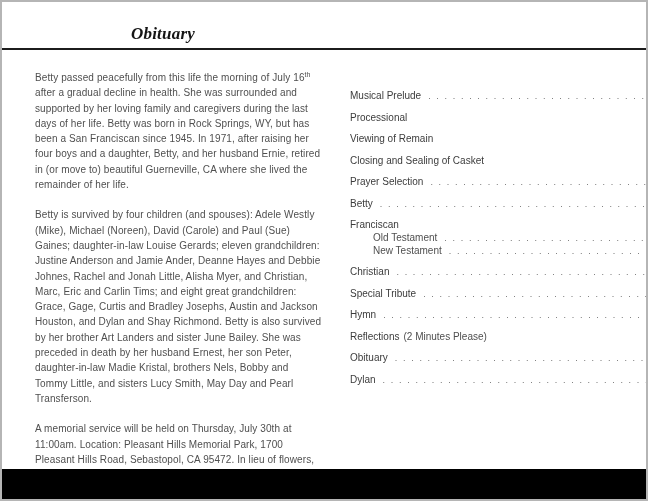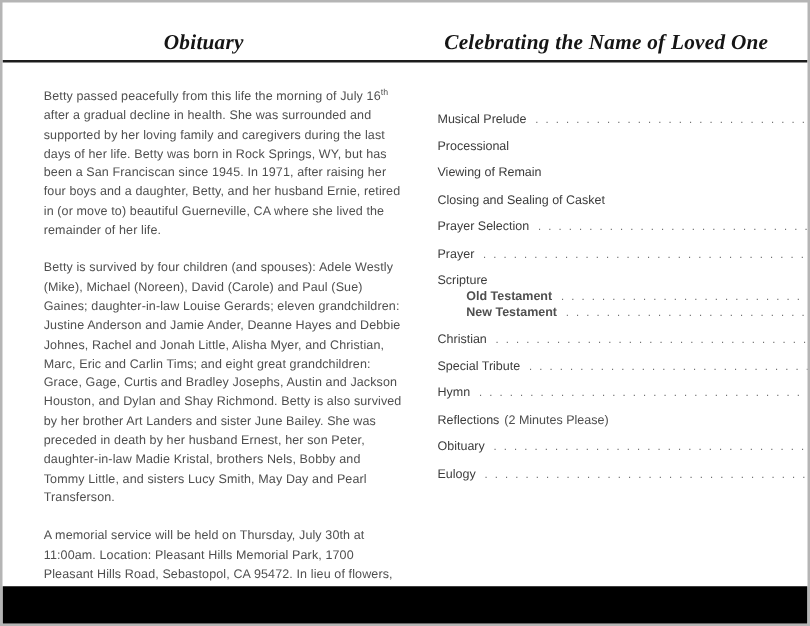--- a/index.html
+++ b/index.html
@@ -69,38 +69,37 @@
     font-size: 9px;
     letter-spacing: 1.6px;
   }
   .leader::after {
     content: ". . . . . . . . . . . . . . . . . . . . . . . . . . . . . . . . . . . . . . . . . . . . . . . .";
   }
 
   .svc-group { margin-bottom: 10.5px; }
   .svc-group .group-head { margin-bottom: 2px; }
   .svc-subrow { display: flex; align-items: baseline; margin-left: 23px; margin-bottom: 1.5px; }
-  .svc-subrow .sub-label { font-weight: bold; color: #4f4f4f; white-space: nowrap; }
+  .svc-subrow .sub-label { font-weight: normal; color: #4f4f4f; white-space: nowrap; }
 
   
   .footer-bar {
     position: absolute;
     left: 0; right: 0; bottom: 0;
     height: 30px;
     background: #000000;
   }
 </style>
 </head>
 <body>
 
 <div class="page">
 
   <div class="header-row">
     <div class="header-cell">Obituary</div>
-    <div class="header-cell">Celebrating the Name of Loved One</div>
   </div>
   <div class="divider"></div>
 
   <div class="content">
 
     <div class="obit-col">
       <p><span>Betty passed peacefully from this life the morning of July 16</span><sup>th</sup><span> after a gradual decline in health.  She was surrounded and supported by her loving family and caregivers during the last days of her life.  Betty was born in Rock Springs, WY, but has been a San Franciscan since 1945.  In 1971, after raising her four boys and a daughter, Betty, and her husband Ernie, retired in (or move to) beautiful Guerneville, CA where she lived the remainder of her life.</span></p>
       <p>Betty is survived by four children (and spouses): Adele Westly (Mike), Michael (Noreen), David (Carole) and Paul (Sue) Gaines;  daughter-in-law Louise Gerards;  eleven grandchildren: Justine Anderson and Jamie Ander, Deanne Hayes and Debbie Johnes, Rachel and Jonah Little, Alisha Myer, and Christian, Marc, Eric and Carlin Tims;  and eight great grandchildren: Grace, Gage, Curtis and Bradley Josephs, Austin and Jackson Houston, and Dylan and Shay Richmond.  Betty is also survived by her brother Art Landers and sister June Bailey.  She was preceded in death by her husband Ernest, her son Peter, daughter-in-law Madie Kristal, brothers Nels, Bobby and Tommy Little, and sisters Lucy Smith, May Day and Pearl Transferson.</p>
       <p>A memorial service will be held on Thursday, July 30th at 11:00am.  Location:  Pleasant Hills Memorial Park, 1700 Pleasant Hills Road, Sebastopol, CA 95472.  In lieu of flowers, donations may be made to (NAME and ADDRESS).</p>
     </div>
@@ -125,28 +124,28 @@
         <span class="svc-label">Closing and Sealing of Casket</span>
       </div>
 
       <div class="svc-row">
         <span class="svc-label">Prayer Selection</span>
         <span class="leader"></span>
 
       </div>
 
       <div class="svc-row">
-        <span class="svc-label">Prayer</span>
+        <span class="svc-label">Betty</span>
         <span class="leader"></span>
 
       </div>
 
       <div class="svc-group">
         <div class="svc-row group-head">
-          <span class="svc-label">Scripture</span>
+          <span class="svc-label">Franciscan</span>
         </div>
         <div class="svc-subrow">
           <span class="sub-label">Old Testament</span>
           <span class="leader"></span>
 
         </div>
         <div class="svc-subrow">
           <span class="sub-label">New Testament</span>
           <span class="leader"></span>
 
@@ -176,21 +175,21 @@
         <span class="svc-note">(2 Minutes Please)</span>
       </div>
 
       <div class="svc-row">
         <span class="svc-label">Obituary</span>
         <span class="leader"></span>
 
       </div>
 
       <div class="svc-row">
-        <span class="svc-label">Eulogy</span>
+        <span class="svc-label">Dylan</span>
         <span class="leader"></span>
 
       </div>
 
     </div>
   </div>
 
   <div class="footer-bar"></div>
 </div>
 

